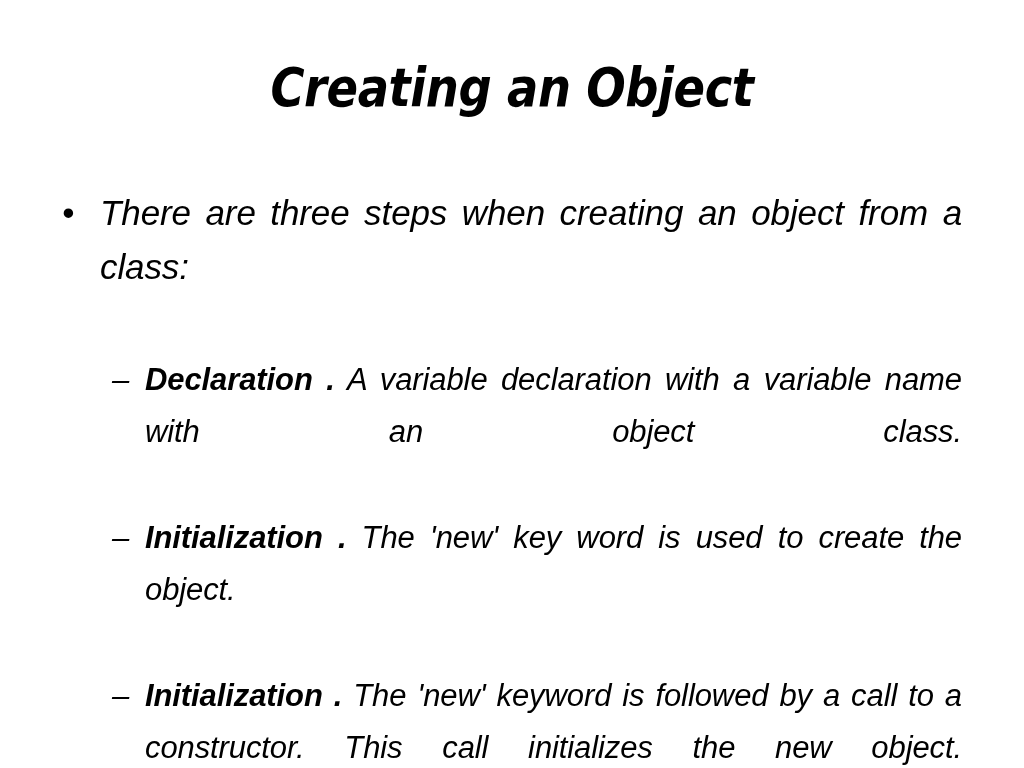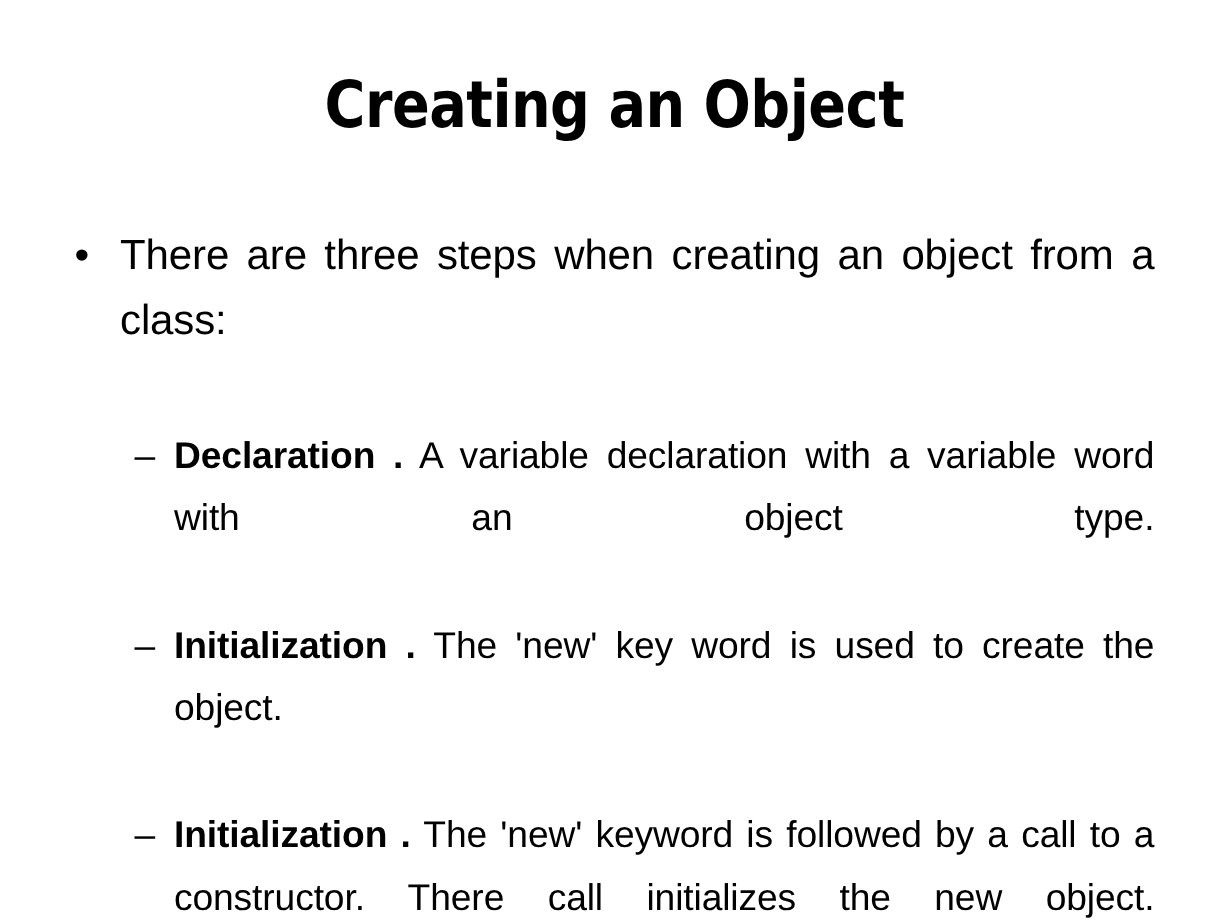--- a/index.html
+++ b/index.html
@@ -10,20 +10,21 @@
   }
 
   #slide {
     position: relative;
     width: 1024px;
     height: 768px;
     background: #ffffff;
     overflow: hidden;
     font-family: "Liberation Sans", "DejaVu Sans", sans-serif;
     color: #000000;
+    font-style: italic;
     -webkit-font-smoothing: antialiased;
   }
 
   
   #slide-title {
     position: absolute;
     left: 0;
     top: 56px;
     width: 1024px;
     text-align: center;
@@ -106,27 +107,27 @@
 
   <div id="body">
 
     <div class="lvl1">
       <span class="marker">•</span>
       <span class="txt">There are three steps when creating an object from a class:</span>
     </div>
 
     <div class="lvl2">
       <span class="marker">–</span>
-      <span class="txt"><span class="term">Declaration .</span><span> A variable declaration with a variable word with an object type.</span></span>
+      <span class="txt"><span class="term">Declaration .</span><span> A variable declaration with a variable name with an object class.</span></span>
     </div>
 
     <div class="lvl2">
       <span class="marker">–</span>
       <span class="txt"><span class="term">Initialization .</span><span> The 'new' key word is used to create the object.</span></span>
     </div>
 
     <div class="lvl2">
       <span class="marker">–</span>
-      <span class="txt"><span class="term">Initialization .</span><span> The 'new' keyword is followed by a call to a constructor. There call initializes the new object.</span></span>
+      <span class="txt"><span class="term">Initialization .</span><span> The 'new' keyword is followed by a call to a constructor. This call initializes the new object.</span></span>
     </div>
 
   </div>
 </div>
 
 </body></html>

